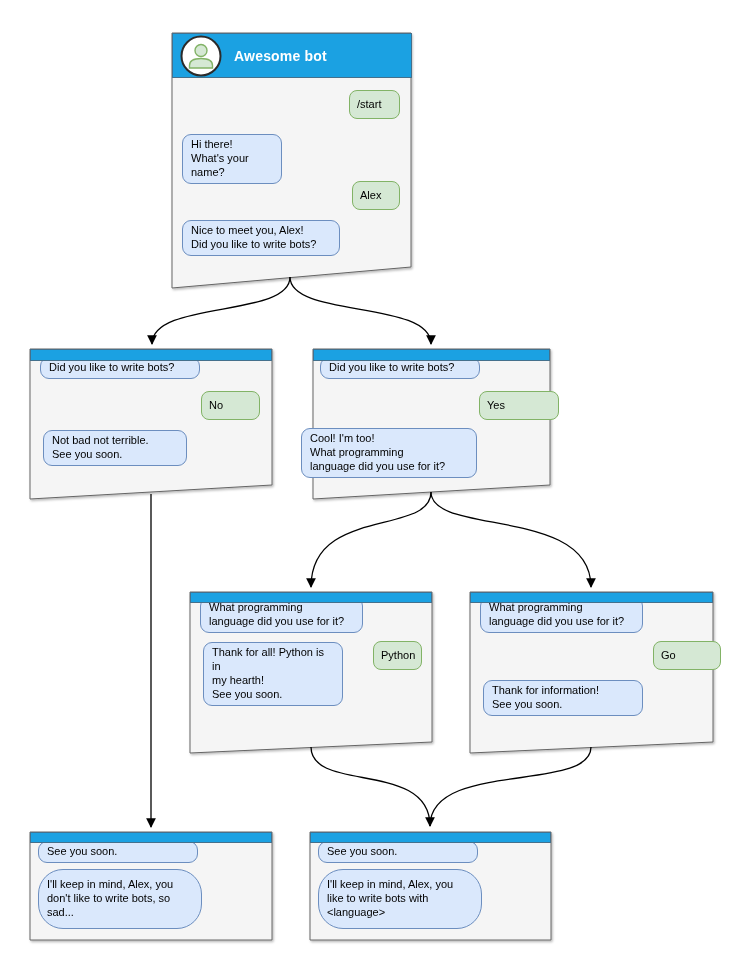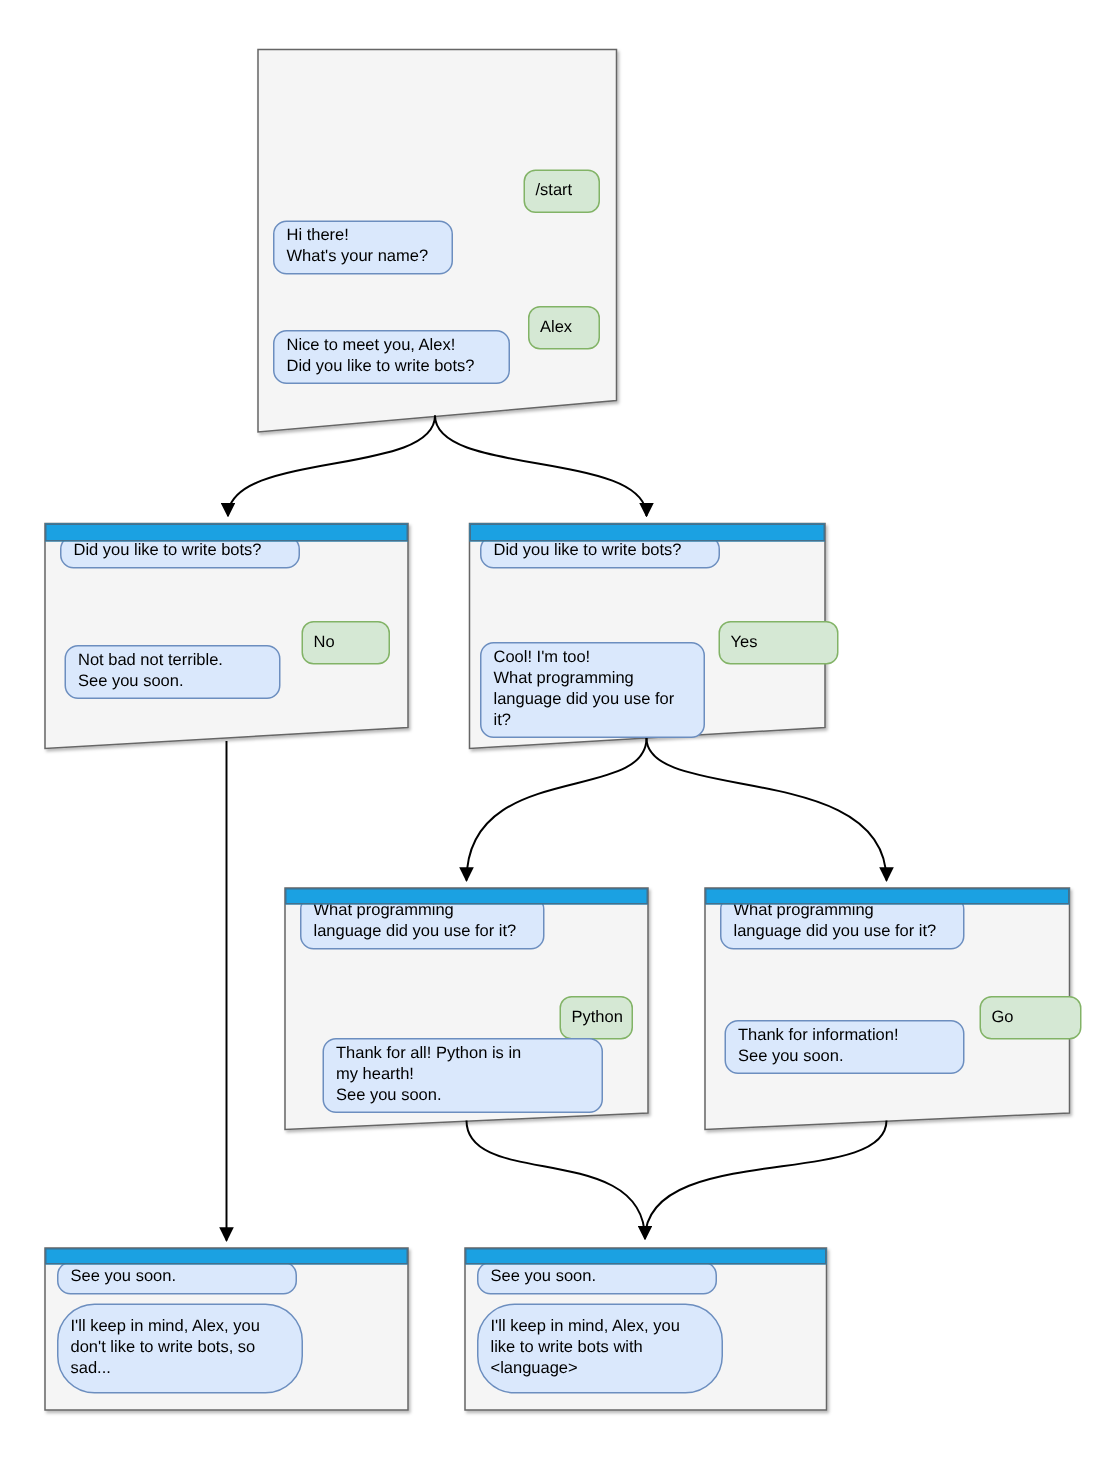--- a/index.html
+++ b/index.html
@@ -19,21 +19,21 @@
   .hdr-title { color:#ffffff; font-weight:bold; font-size:14px; margin-left:12px; letter-spacing:.2px; }
   .avatar { margin-left:7px; flex:0 0 auto; }
 
   .bubble {
     position:absolute; box-sizing:border-box; z-index:2;
     font-size:11px; line-height:1.27; color:#000000;
     border-radius:9px; padding:3px 8px; white-space:pre-line;
   }
   .bot  { background:#dae8fc; border:1px solid #6c8ebf; }
   .user { background:#d5e8d4; border:1px solid #82b366;
-          display:flex; align-items:center; padding:0 7px; border-radius:8px;margin-top:23px; }
+          display:flex; align-items:center; padding:0 7px; border-radius:8px; }
   .tall { padding:8px 8px;border-radius:25px; }
 </style>
 </head>
 <body>
 
 <div class="canvas">
 
   <svg class="layer" width="743" height="971" viewBox="0 0 743 971">
     <defs>
       <marker id="arrow" viewBox="0 0 10 10" refX="9" refY="5" markerWidth="7.5" markerHeight="7.5" orient="auto-start-reverse">
@@ -54,45 +54,53 @@
 
     <path class="wire" d="M290,277 C290,318 152,300 152,344" marker-end="url(#arrow)"></path>
     <path class="wire" d="M290,277 C290,318 431,300 431,344" marker-end="url(#arrow)"></path>
     <path class="wire" d="M151,494 L151,827" marker-end="url(#arrow)"></path>
     <path class="wire" d="M431,492 C431,536 311,506 311,587" marker-end="url(#arrow)"></path>
     <path class="wire" d="M431,492 C431,536 591,506 591,587" marker-end="url(#arrow)"></path>
     <path class="wire" d="M311,747 C311,793 430,760 430,826" marker-end="url(#arrow)"></path>
     <path class="wire" d="M591,747 C591,793 430,760 430,826"></path>
   </svg>
 
+  <div class="hdr hdr-start" style="left:172px;top:33px;width:240px;height:45px;">
+    <svg class="avatar" width="42" height="42" viewBox="0 0 42 42">
+      <circle cx="21" cy="21" r="19.5" fill="#ffffff" stroke="#2b2b2b" stroke-width="2"></circle>
+      <circle cx="21" cy="15.5" r="6" fill="#d5e8d4" stroke="#82b366" stroke-width="1.4"></circle>
+      <path d="M9.5 33 L9.5 30.5 Q9.5 23.5 21 23.5 Q32.5 23.5 32.5 30.5 L32.5 33 Z" fill="#d5e8d4" stroke="#82b366" stroke-width="1.4"></path>
+    </svg>
+    <span class="hdr-title">Awesome bot</span>
+  </div>
   <div class="bubble user" style="left:349px;top:90px;width:51px;height:29px;">/start</div>
-  <div class="bubble bot" style="left:182px;top:147px;width:120px;">Hi there!
+  <div class="bubble bot" style="left:182px;top:134px;width:100px;">Hi there!
 What's your name?</div>
   <div class="bubble user" style="left:352px;top:181px;width:48px;height:29px;">Alex</div>
   <div class="bubble bot" style="left:182px;top:220px;width:158px;">Nice to meet you, Alex!
 Did you like to write bots?</div>
 
   <div class="hdr" style="left:30px;top:349px;width:242px;height:12px;"></div>
   <div class="bubble bot" style="left:40px;top:357px;width:160px;">Did you like to write bots?</div>
   <div class="bubble user" style="left:201px;top:391px;width:59px;height:29px;">No</div>
   <div class="bubble bot" style="left:43px;top:430px;width:144px;">Not bad not terrible.
 See you soon.</div>
 
   <div class="hdr" style="left:313px;top:349px;width:237px;height:12px;"></div>
   <div class="bubble bot" style="left:320px;top:357px;width:160px;">Did you like to write bots?</div>
   <div class="bubble user" style="left:479px;top:391px;width:80px;height:29px;">Yes</div>
-  <div class="bubble bot" style="left:320px;top:428px;width:150px;">Cool! I'm too!
+  <div class="bubble bot" style="left:301px;top:428px;width:176px;">Cool! I'm too!
 What programming
 language did you use for it?</div>
 
   <div class="hdr" style="left:190px;top:592px;width:242px;height:11px;"></div>
   <div class="bubble bot" style="left:200px;top:597px;width:163px;">What programming
 language did you use for it?</div>
   <div class="bubble user" style="left:373px;top:641px;width:49px;height:29px;">Python</div>
-  <div class="bubble bot" style="left:203px;top:692px;width:187px;margin-left:12px;">Thank for all! Python is in
+  <div class="bubble bot" style="left:203px;top:642px;width:140px;">Thank for all! Python is in
 my hearth!
 See you soon.</div>
 
   <div class="hdr" style="left:470px;top:592px;width:243px;height:11px;"></div>
   <div class="bubble bot" style="left:480px;top:597px;width:163px;">What programming
 language did you use for it?</div>
   <div class="bubble user" style="left:653px;top:641px;width:68px;height:29px;">Go</div>
   <div class="bubble bot" style="left:483px;top:680px;width:160px;">Thank for information!
 See you soon.</div>
 

